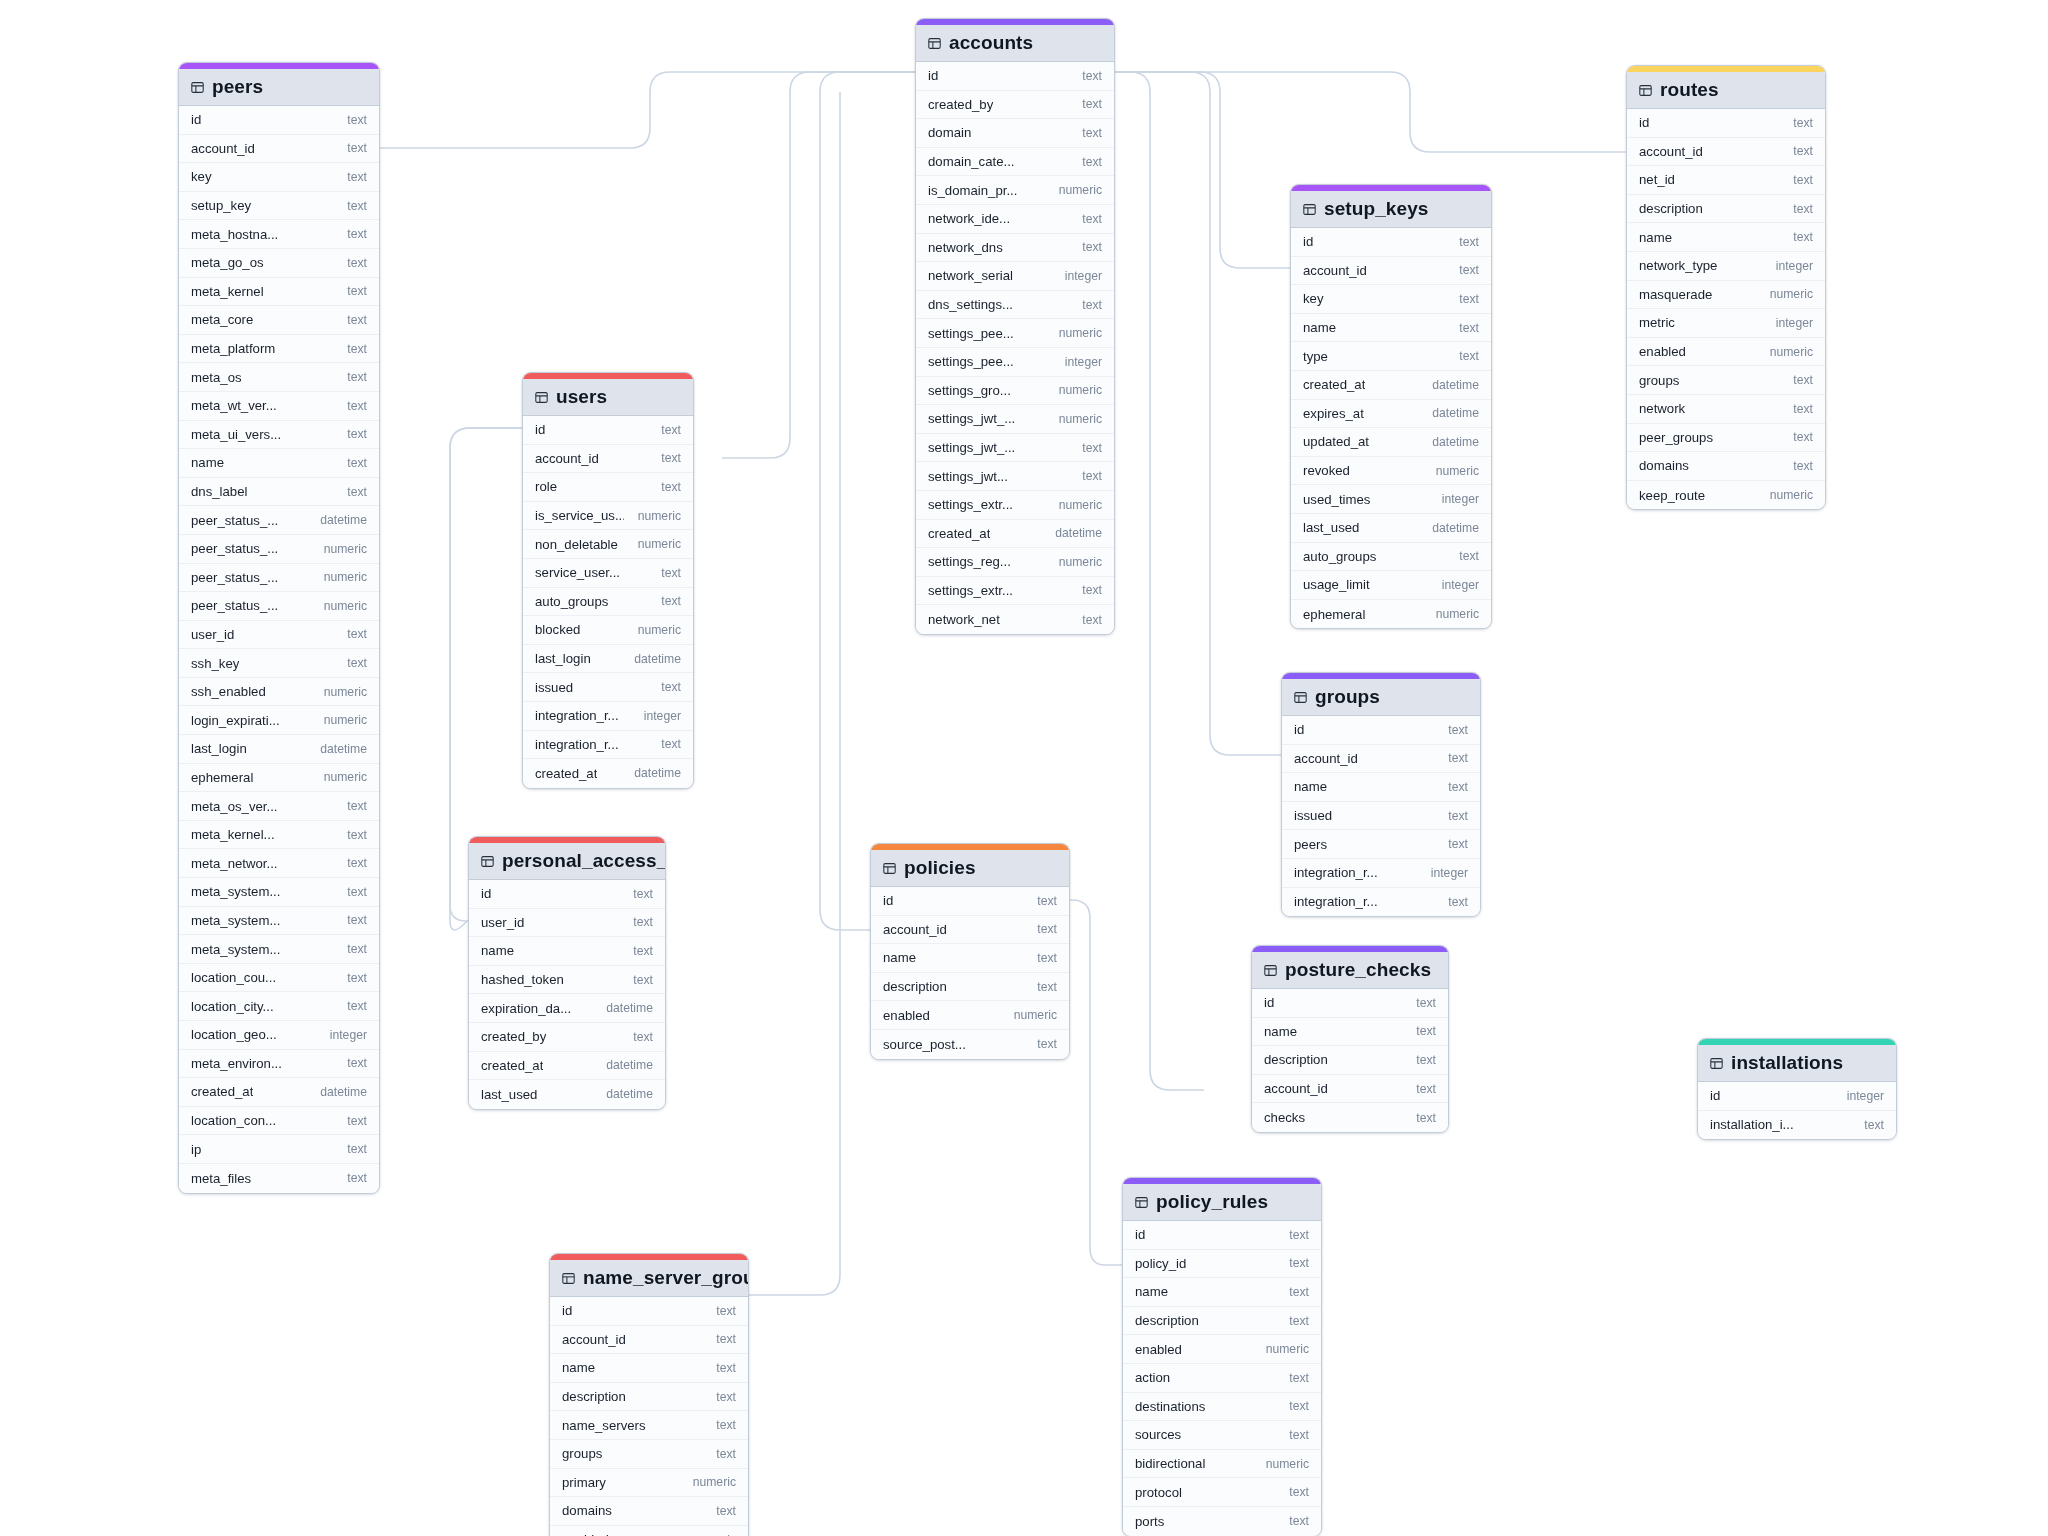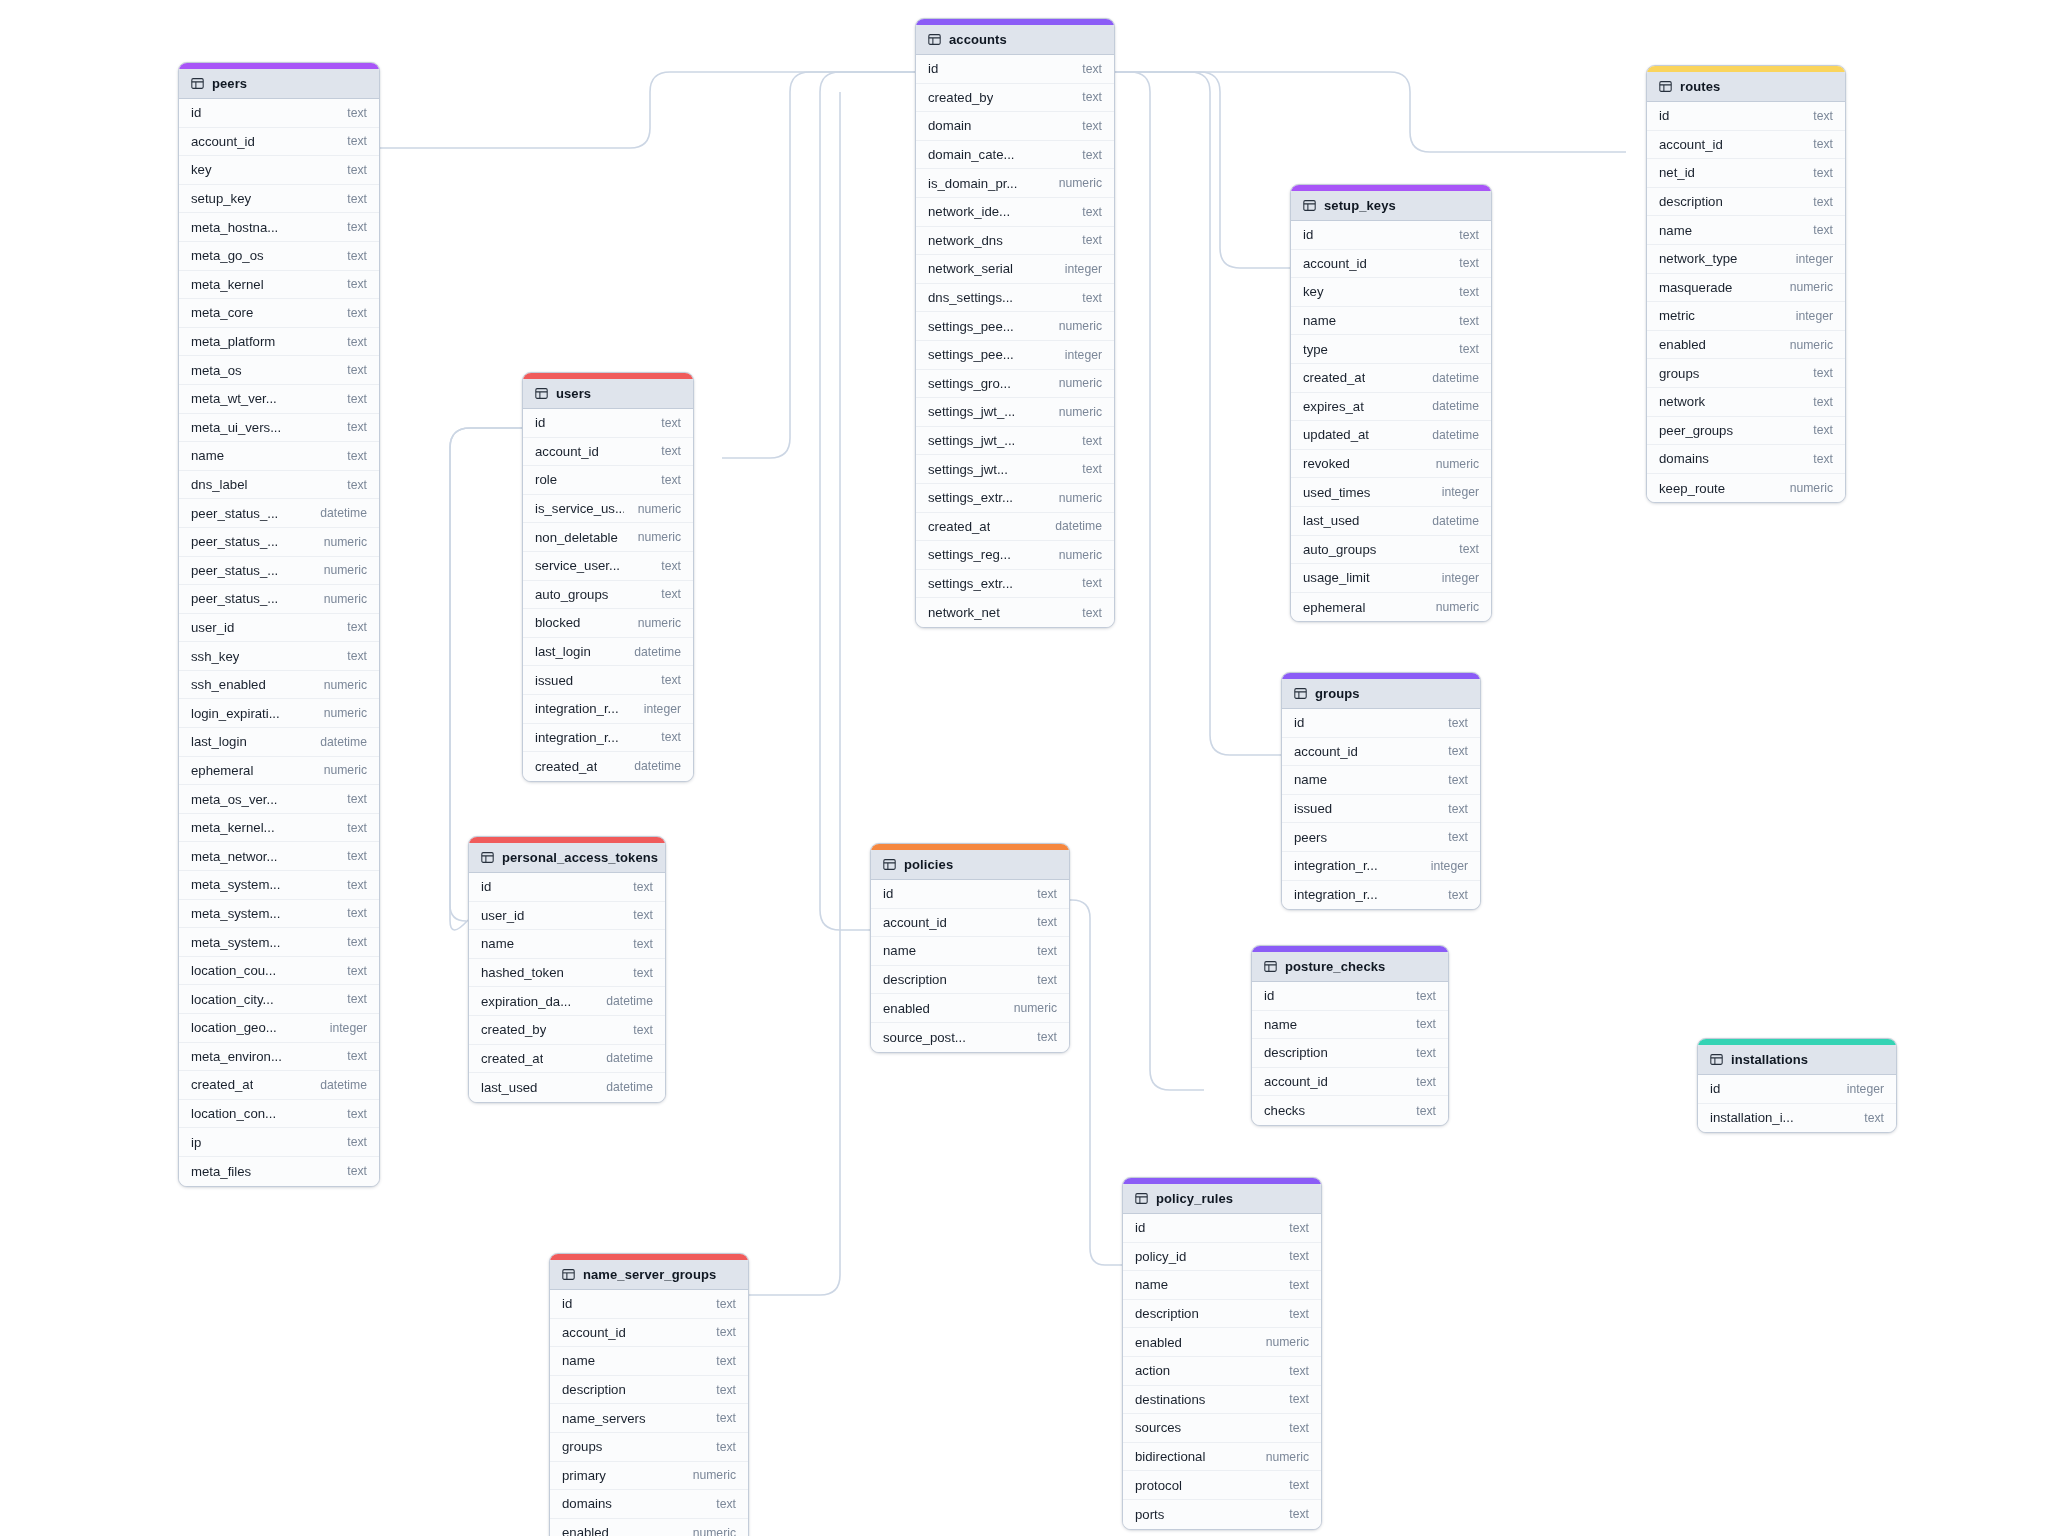--- a/index.html
+++ b/index.html
@@ -38,21 +38,21 @@
   }
   .tbl-header {
     display: flex;
     align-items: center;
     gap: 8px;
     background: #dfe4ec;
     padding: 7px 12px 7px 12px;
     border-bottom: 1px solid #c3ccd9;
   }
   .tbl-header .tbl-title {
-    font-size: 13px;
+    font-size: 19px;
     font-weight: bold;
     color: #0f1722;
     letter-spacing: .1px;
     white-space: nowrap;
   }
   .tbl-icon { flex: 0 0 auto; display:block; }
   .field-row {
     display: flex;
     align-items: center;
     justify-content: space-between;
@@ -489,21 +489,21 @@
         <div class="field-row">
           <span class="field-name">usage_limit</span>
           <span class="field-type">integer</span>
         </div>
         <div class="field-row">
           <span class="field-name">ephemeral</span>
           <span class="field-type">numeric</span>
         </div>
       </div>
   </div>
-    <div class="table-node" style="left: 1626px; top: 65px; width: 200px; margin-left: 20px;">
+    <div class="table-node" style="left: 1626px; top: 65px; width: 200px;">
     <span class="accent-bar" style="background: rgb(250, 212, 92);"></span>
     <div class="tbl-header">
       <svg class="tbl-icon" width="13" height="13" viewBox="0 0 16 16">
         <rect x="1" y="2" width="14" height="12" rx="1.6" fill="none" stroke="#27303d" stroke-width="1.3"></rect>
         <line x1="1" y1="6" x2="15" y2="6" stroke="#27303d" stroke-width="1.3"></line>
         <line x1="6" y1="6" x2="6" y2="14" stroke="#27303d" stroke-width="1.3"></line>
       </svg>
       <span class="tbl-title">routes</span>
     </div>
     <div class="fields">

